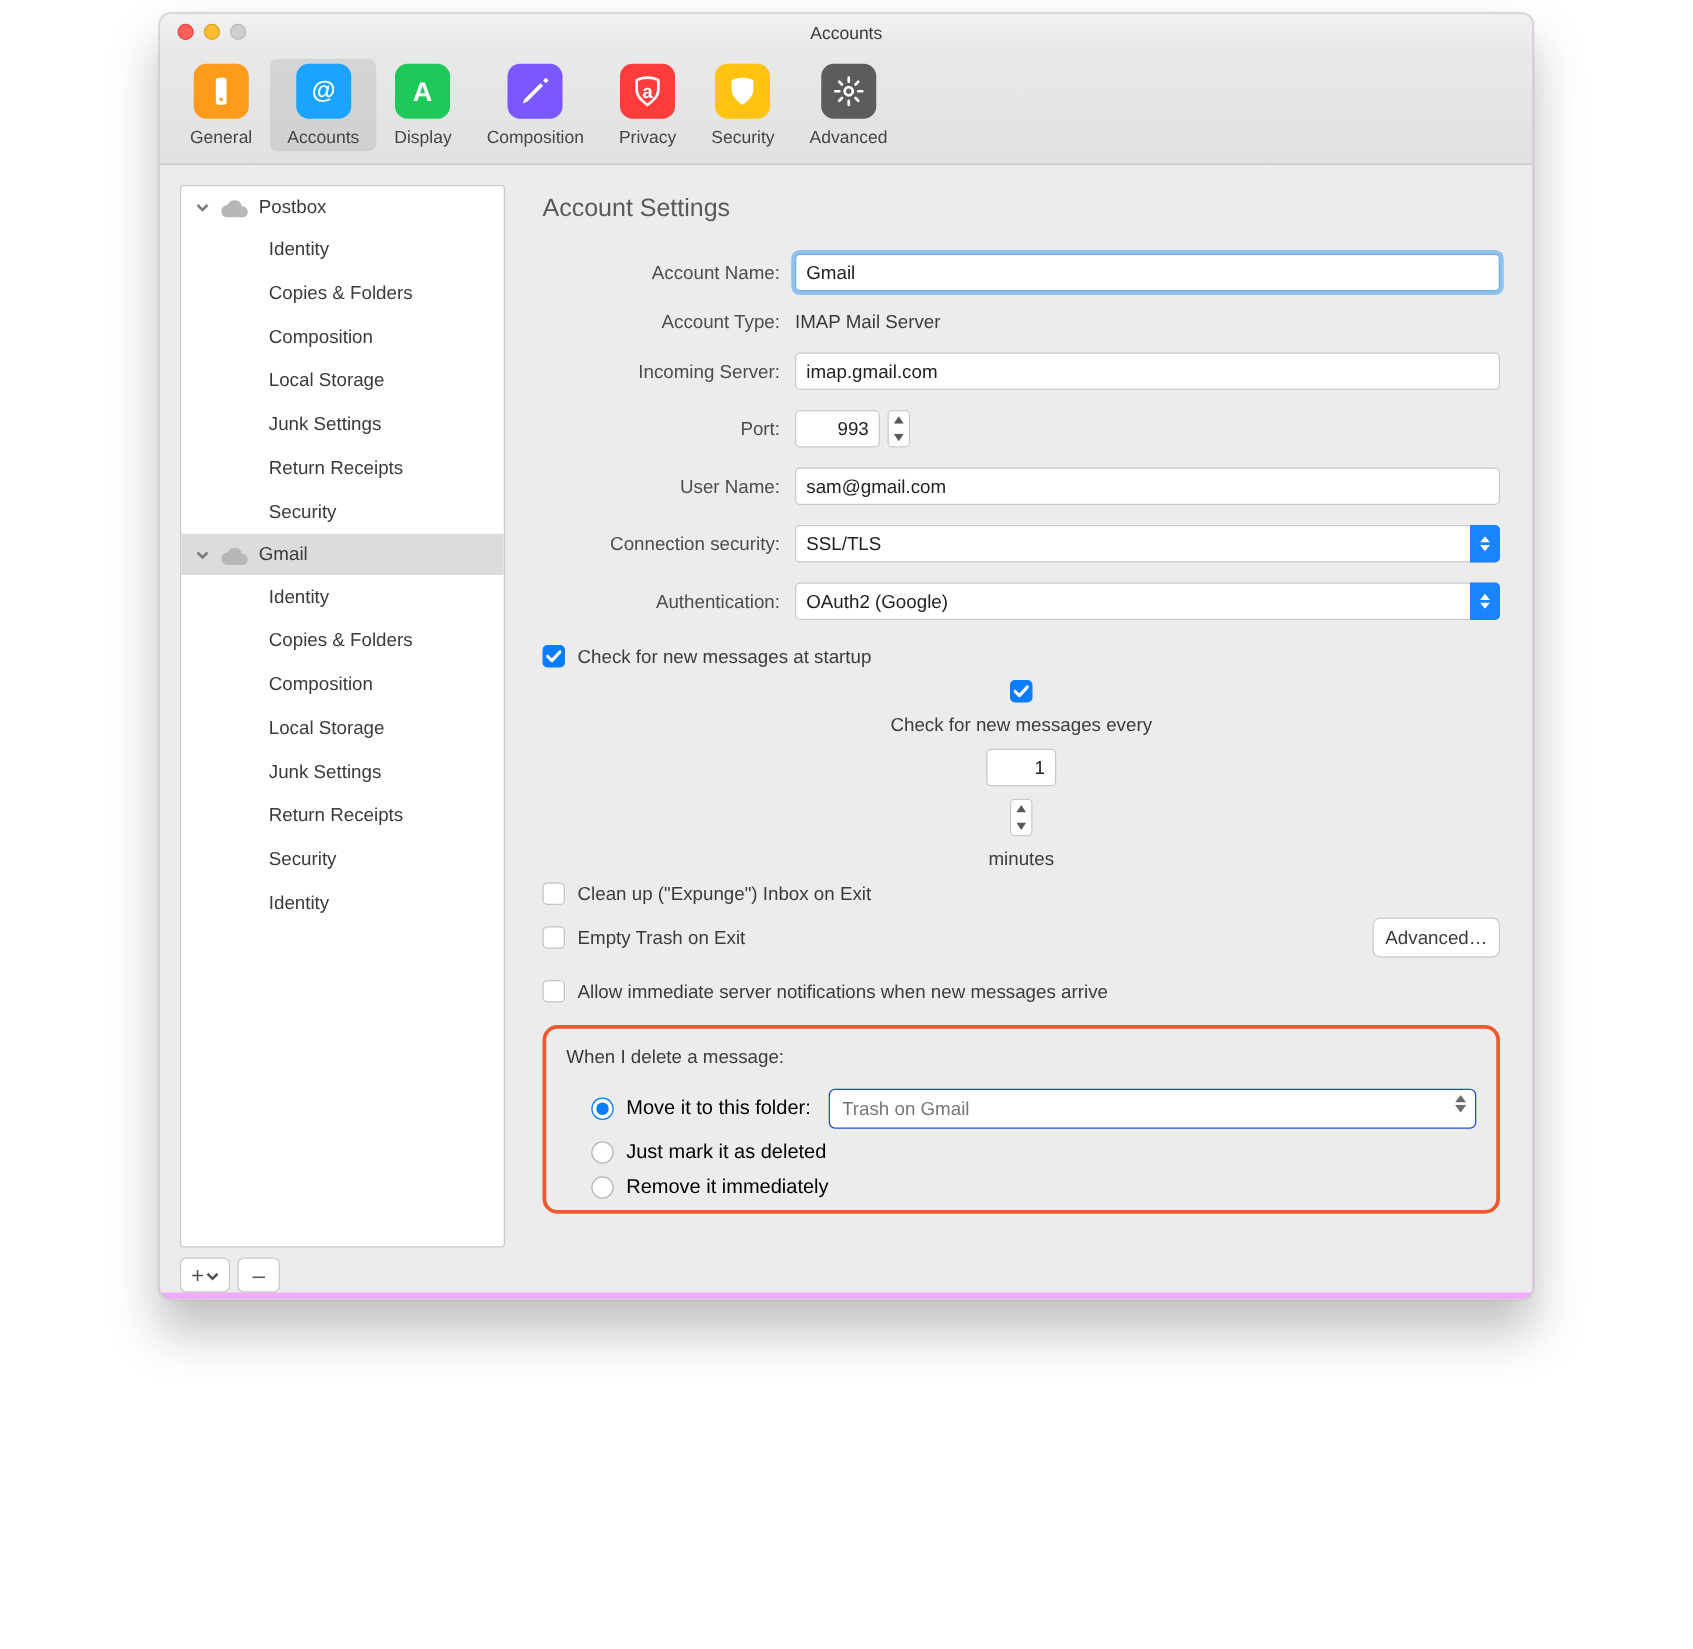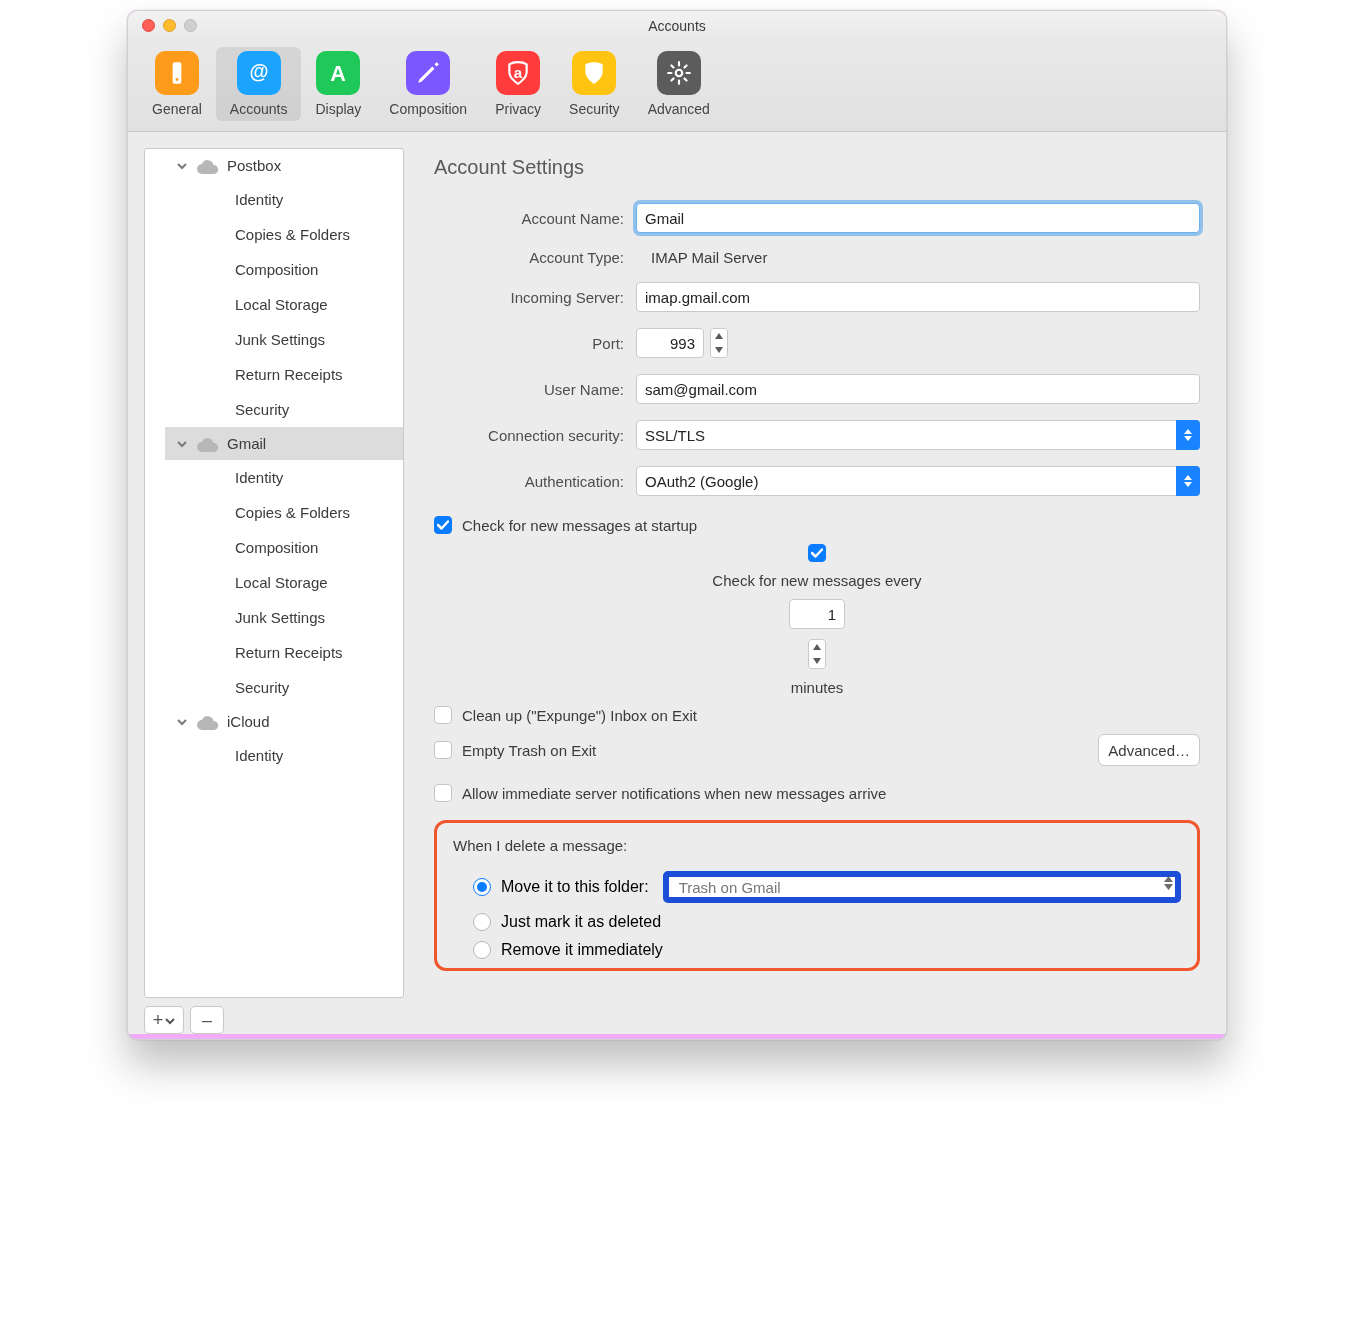--- a/index.html
+++ b/index.html
@@ -21,21 +21,21 @@
   .toolbar { display:flex; gap:0; padding:6px 10px 10px 10px; background:linear-gradient(#e9e9e9,#e1e1e1); border-bottom:1px solid #c8c8c8;}
   .tbitem { display:flex; flex-direction:column; align-items:center; padding:4px 14px 4px 14px; border-radius:6px; cursor:default;}
   .tbitem.active { background:rgba(0,0,0,0.08);}
   .tbicon { width:44px; height:44px; border-radius:10px; display:flex; align-items:center; justify-content:center; color:#fff;}
   .tbicon svg{width:26px;height:26px;fill:#fff;}
   .tblabel { font-size:14px; color:#454545; margin-top:6px;}
   .body { display:flex; height:calc(100% - 126px); background:#ececec; }
   .sidebar-wrap { padding:16px 0 0 16px; display:flex; flex-direction:column; }
   .sidebar {
     width:260px; flex:1; background:#fff; border:1px solid #c9c9c9; border-radius:3px;
-    overflow:auto; font-size:15px; color:#3b3b3b;padding-left:20px;
+    overflow:auto; font-size:15px; color:#3b3b3b;
   }
   .sb-acct { display:flex; align-items:center; gap:8px; padding:8px 8px 8px 10px; }
   .sb-acct.selected{ background:#dcdcdc;}
   .chev { width:14px; height:14px; display:inline-flex; align-items:center; justify-content:center; color:#7a7a7a;}
   .chev svg{width:12px;height:12px;stroke:#7a7a7a;stroke-width:2;fill:none;}
   .cloud { width:22px; height:16px; display:inline-block;}
   .cloud svg{width:22px;height:16px;fill:#b7b7b7;}
   .sb-sub { padding:9px 10px 9px 70px; }
   .sb-controls{display:flex; gap:6px; padding:8px 0 0 0;}
   .sb-btn{height:28px;min-width:40px;border:1px solid #c8c8c8;border-radius:5px;background:#fff;display:flex;align-items:center;justify-content:center;gap:2px;color:#555;font-size:18px;line-height:1;}
@@ -44,21 +44,21 @@
   .h1 { font-size:20px; color:#595959; margin:6px 0 24px 0; font-weight:400;}
   .form { display:grid; grid-template-columns:190px 1fr; row-gap:16px; column-gap:12px; align-items:center;}
   .lbl { text-align:right; color:#4d4d4d; font-size:15px;}
   .txt, .sel { width:100%; height:30px; border:1px solid #c9c9c9; border-radius:4px; background:#fff; padding:0 8px; font-size:15px;color:#222;}
   .txt.focus{ box-shadow:0 0 0 3px rgba(72,158,235,0.55); border-color:#6bb1ee;}
   .stepper-wrap{display:flex; gap:6px;}
   .num { width:68px; height:30px; border:1px solid #c9c9c9; border-radius:4px; background:#fff; text-align:right; padding:0 8px; font-size:15px;color:#222;}
   .stepper { width:18px; height:30px; display:flex; flex-direction:column; border:1px solid #c9c9c9; border-radius:4px; overflow:hidden;}
   .stepper button{flex:1;background:#fff;border:none;padding:0;display:flex;align-items:center;justify-content:center;}
   .stepper svg{width:8px;height:6px;fill:#595959;}
-  .static-val{color:#3b3b3b;font-size:15px;margin-left:15px;}
+  .static-val{color:#3b3b3b;font-size:15px;}
   .sel-wrap{position:relative; width:100%;}
   .sel{appearance:none; padding-right:30px;}
   .sel-caret{position:absolute;right:0;top:0;width:24px;height:30px;background:#1a83ff;border-radius:0 4px 4px 0;display:flex;flex-direction:column;align-items:center;justify-content:center;gap:2px;}
   .sel-caret svg{width:8px;height:5px;fill:#fff;}
   .checks { margin-top:20px; display:flex; flex-direction:column; gap:10px; font-size:15px; color:#3b3b3b;}
   .chk-row{display:flex; align-items:center; gap:10px;}
   .chk { width:18px; height:18px; border:1px solid #c4c4c4; border-radius:4px; background:#fff; display:flex; align-items:center; justify-content:center;}
   .chk.on{background:#0a7cff;border-color:#0a7cff;}
   .chk.on svg{width:12px;height:10px;stroke:#fff;stroke-width:2.5;fill:none;stroke-linecap:round;stroke-linejoin:round;}
   .inline-every{display:flex; align-items:center; gap:10px;flex-direction:column;}
@@ -66,21 +66,21 @@
   .btn{height:32px;padding:0 9px;border:1px solid #c9c9c9;background:#fff;border-radius:6px;font-size:15px;color:#3b3b3b;}
   .highlight-box{
     margin-top:18px; border:3px solid #f0572f; border-radius:12px; padding:14px 16px 4px 16px; background:transparent;
   }
   .highlight-box .heading{ color:#3b3b3b; font-size:15px; margin-bottom:12px;}
   .radio-row{display:flex; align-items:center; gap:10px; padding:5px 0 5px 20px;}
   .radio{width:18px;height:18px;border:1px solid #b7b7b7;border-radius:50%;background:#fff;display:flex;align-items:center;justify-content:center;}
   .radio.on{border-color:#0a7cff;}
   .radio.on .dotc{width:10px;height:10px;border-radius:50%;background:#0a7cff;}
   .folder-sel-wrap{position:relative; flex:1; margin-left:4px;}
-  .folder-sel{width:100%;height:32px;border:6px solid #1d4ed8;border-radius:5px;background:#fff;padding:0 30px 0 10px;font-size:15px;color:#777; appearance:none;}
+  .folder-sel{width:100%;height:32px;border:1px solid #1d4ed8;border-radius:5px;background:#fff;padding:0 30px 0 10px;font-size:15px;color:#777; appearance:none;}
   .folder-caret{position:absolute;right:8px;top:5px;display:flex;flex-direction:column;gap:2px;}
   .folder-caret svg{width:9px;height:6px;fill:#6c6c6c;}
 </style>
 </head>
 <body>
 
 <div class="stage">
  <div class="window">
 
   <div class="titlebar">
@@ -187,31 +187,20 @@
                 </svg></span>
               <span>Gmail</span>
             </div>
             <div class="sb-sub">Identity</div>
             <div class="sb-sub">Copies &amp; Folders</div>
             <div class="sb-sub">Composition</div>
             <div class="sb-sub">Local Storage</div>
             <div class="sb-sub">Junk Settings</div>
             <div class="sb-sub">Return Receipts</div>
             <div class="sb-sub">Security</div>
-            <div class="sb-acct">
-              <span class="chev">
-                <svg viewBox="0 0 12 12">
-                  <polyline points="2,4 6,8 10,4"></polyline>
-                </svg>
-              </span>
-              <span class="cloud"><svg viewBox="0 0 22 16">
-                  <path d="M17 16H5a5 5 0 010-10 6 6 0 0111.5 1A4 4 0 0117 16z"></path>
-                </svg></span>
-              <span>iCloud</span>
-            </div>
             <div class="sb-sub">Identity</div>
           </div>
       <div class="sb-controls">
         <div class="sb-btn">
           <span style="font-weight:500;">+</span>
           <span class="tiny-chev"><svg viewBox="0 0 10 10">
                   <polyline points="1,3 5,7 9,3"></polyline>
                 </svg></span>
         </div>
         <div class="sb-btn" style="min-width:34px;">

